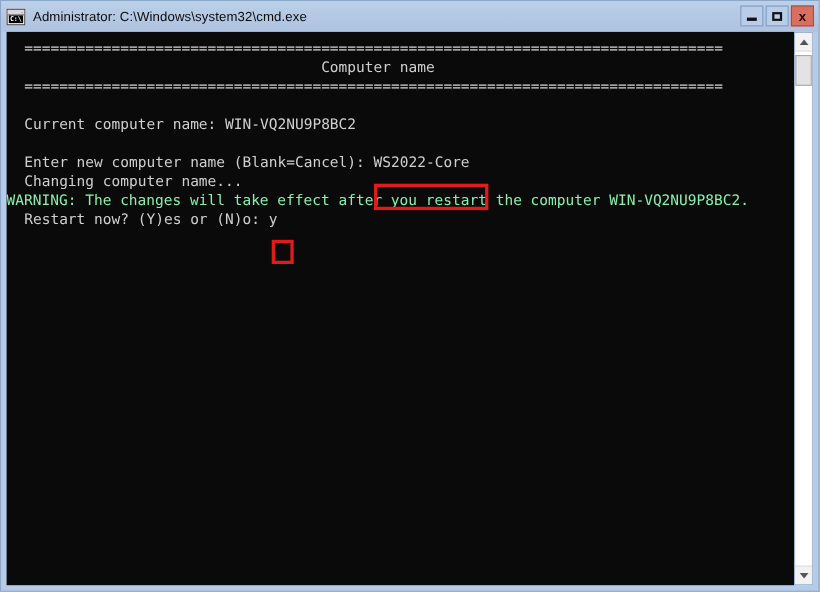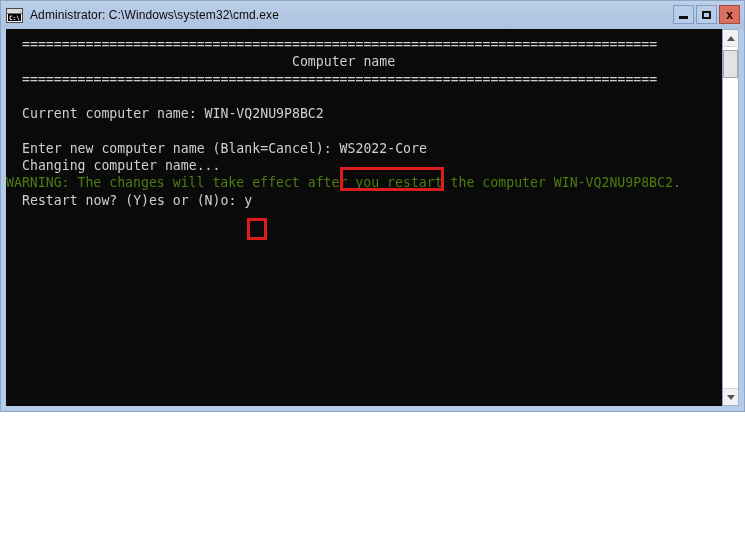--- a/index.html
+++ b/index.html
@@ -13,21 +13,21 @@
     overflow: hidden;
     font-family: "Liberation Sans", sans-serif;
   }
 
   
   #cmd-window {
     position: absolute;
     left: 0;
     top: 0;
     width: 745px;
-    height: 412px;
+    height: 538px;
     box-sizing: border-box;
     background: #b6cbe8;
     border: 1px solid #8ca7c8;
     display: flex;
     flex-direction: column;
   }
 
   
   #title-bar {
     height: 28px;
@@ -151,21 +151,21 @@
     top: 7px;
     white-space: pre;
     font-family: "DejaVu Sans Mono", monospace;
     font-size: 13.2px;
     line-height: 17.3px;
     color: #cccccc;
     letter-spacing: 0px;
   }
   .line { position: relative; height: 17.3px; }
   .ln-indent { padding-left: 16px; }
-  .warn { color: #4d7c0f; }
+  .warn { color: #86efac; }
   .plain { color: #cfcfcf; }
 
   
   .hl-box {
     position: absolute;
     box-sizing: border-box;
     border: 3px solid #e01b1b;
     pointer-events: none;
   }
   #hl-computer-name {

